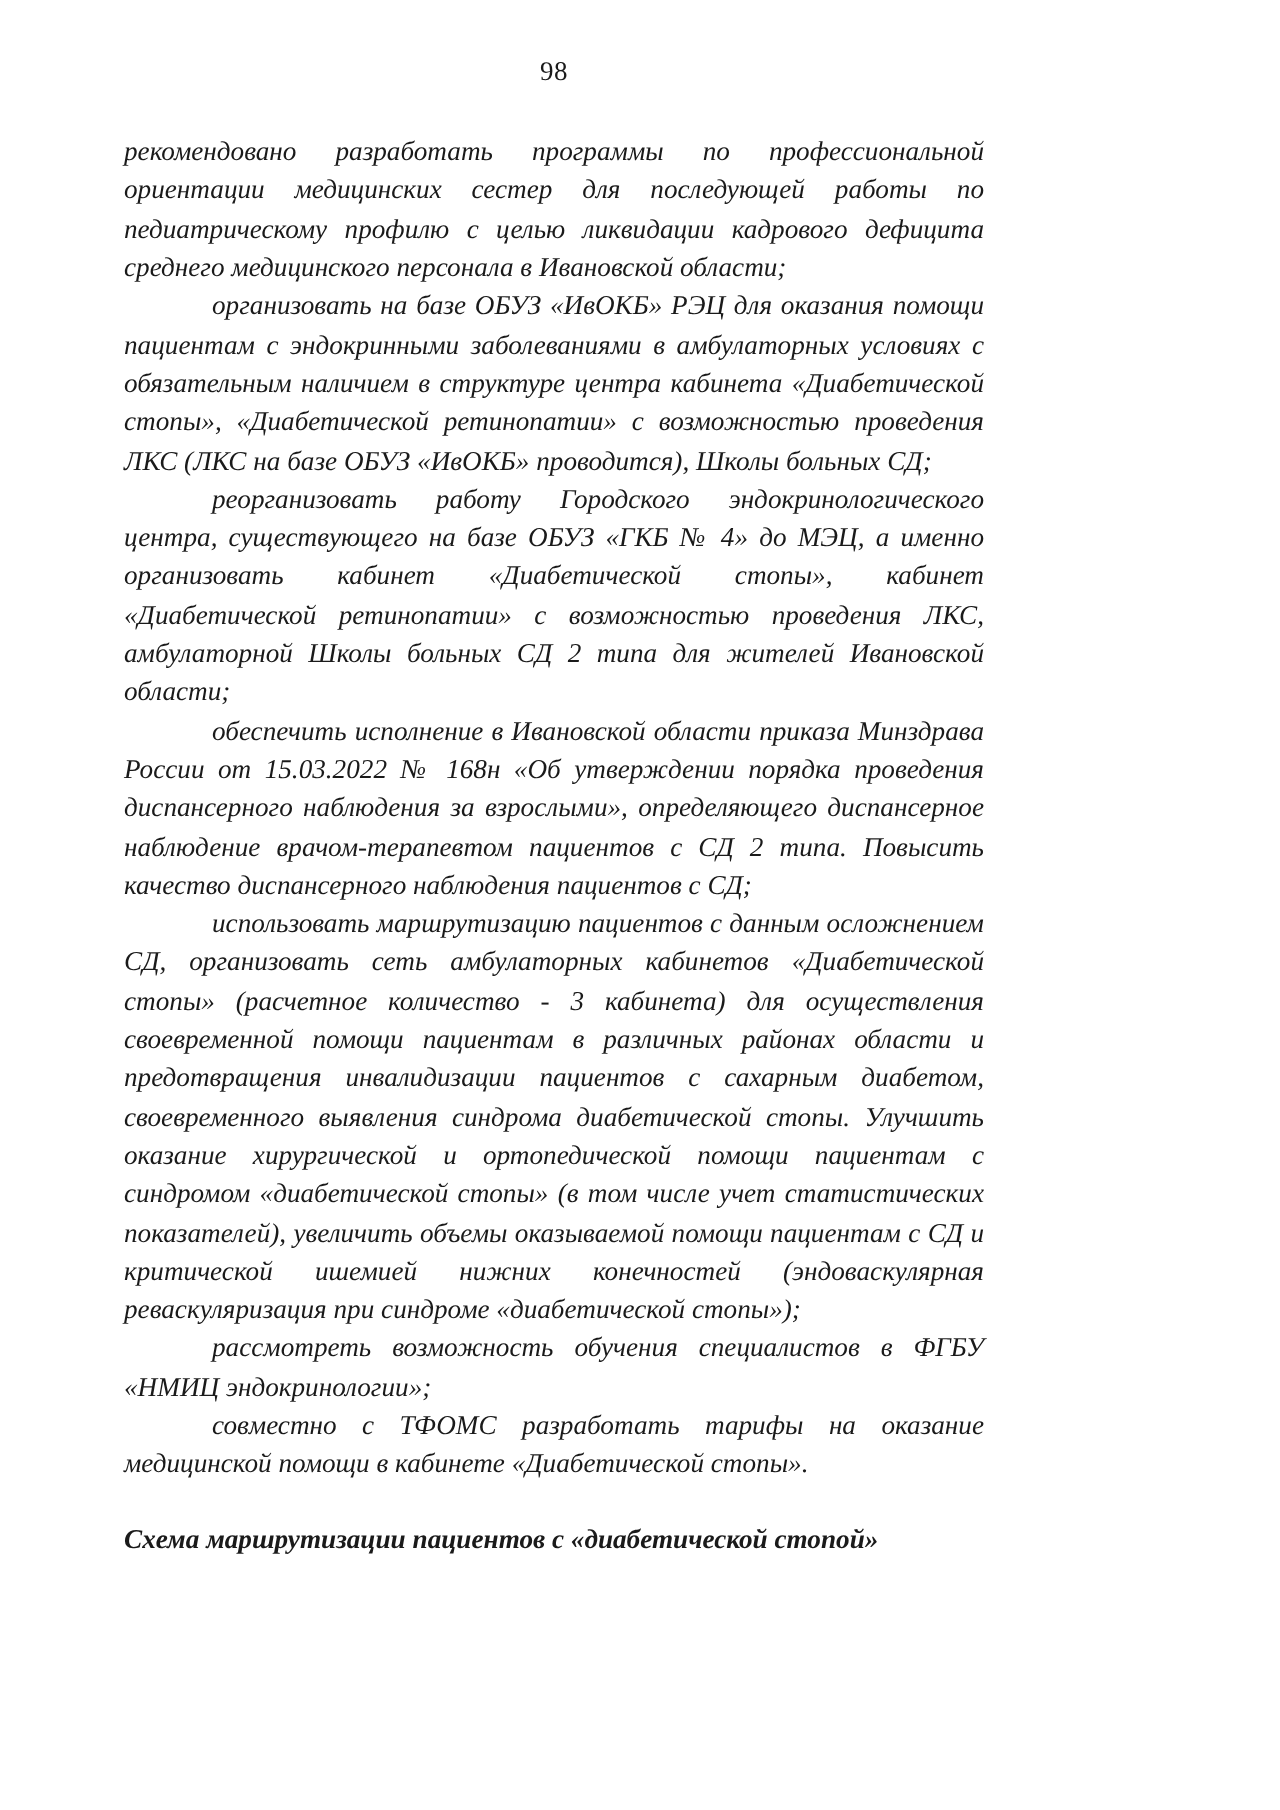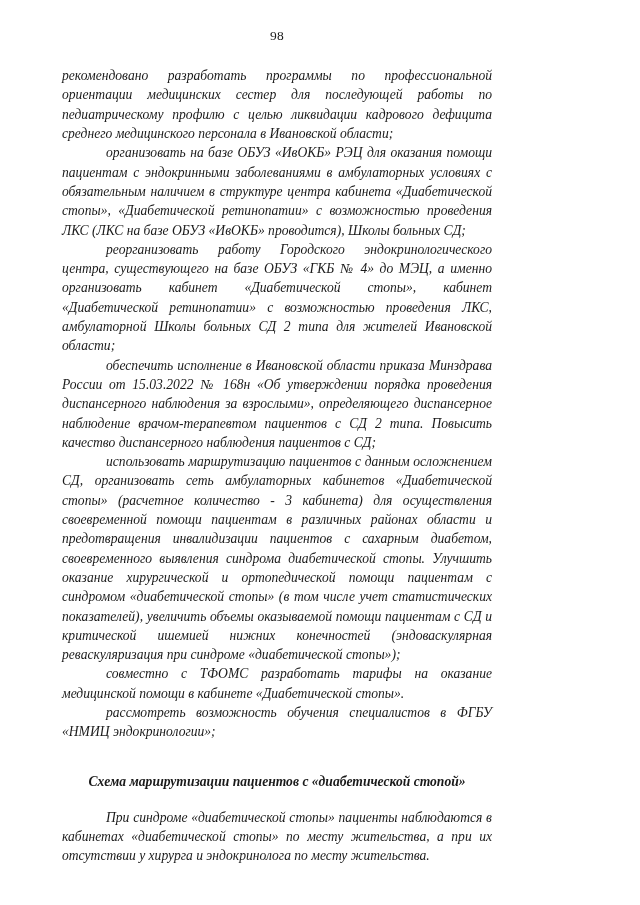--- a/index.html
+++ b/index.html
@@ -38,44 +38,42 @@
   }
   .para {
     margin: 0;
     text-indent: 44px;
     text-align: justify;
   }
   .para.no-indent {
     text-indent: 0;
   }
   .section-heading {
-    margin: 30px 0 0 0;
+    margin: 18px 0 0 0;
     font-weight: bold;
-    text-align: center;
     font-size: 13.6px;
     line-height: 1.42;
   }
   .gap-before {
     margin-top: 17px;
   }
 </style>
 </head>
 <body>
 
 <div class="page">
 
   <div class="page-number">98</div>
 
   <div class="body-text">
     <p class="para no-indent">рекомендовано разработать программы по профессиональной ориентации медицинских сестер для последующей работы по педиатрическому профилю с целью ликвидации кадрового дефицита среднего медицинского персонала в Ивановской области;</p>
     <p class="para">организовать на базе ОБУЗ «ИвОКБ» РЭЦ для оказания помощи пациентам с эндокринными заболеваниями в амбулаторных условиях с обязательным наличием в структуре центра кабинета «Диабетической стопы», «Диабетической ретинопатии» с возможностью проведения ЛКС (ЛКС на базе ОБУЗ «ИвОКБ» проводится), Школы больных СД;</p>
     <p class="para">реорганизовать работу Городского эндокринологического центра, существующего на базе ОБУЗ «ГКБ № 4» до МЭЦ, а именно организовать кабинет «Диабетической стопы», кабинет «Диабетической ретинопатии» с возможностью проведения ЛКС, амбулаторной Школы больных СД 2 типа для жителей Ивановской области;</p>
     <p class="para">обеспечить исполнение в Ивановской области приказа Минздрава России от 15.03.2022 № 168н «Об утверждении порядка проведения диспансерного наблюдения за взрослыми», определяющего диспансерное наблюдение врачом-терапевтом пациентов с СД 2 типа. Повысить качество диспансерного наблюдения пациентов с СД;</p>
     <p class="para">использовать маршрутизацию пациентов с данным осложнением СД, организовать сеть амбулаторных кабинетов «Диабетической стопы» (расчетное количество - 3 кабинета) для осуществления своевременной помощи пациентам в различных районах области и предотвращения инвалидизации пациентов с сахарным диабетом, своевременного выявления синдрома диабетической стопы. Улучшить оказание хирургической и ортопедической помощи пациентам с синдромом «диабетической стопы» (в том числе учет статистических показателей), увеличить объемы оказываемой помощи пациентам с СД и критической ишемией нижних конечностей (эндоваскулярная реваскуляризация при синдроме «диабетической стопы»);</p>
+    <p class="para">рассмотреть возможность обучения специалистов в ФГБУ «НМИЦ эндокринологии»;</p>
     <p class="para">совместно с ТФОМС разработать тарифы на оказание медицинской помощи в кабинете «Диабетической стопы».</p>
-    <p class="para">рассмотреть возможность обучения специалистов в ФГБУ «НМИЦ эндокринологии»;</p>
 
     <p class="section-heading">Схема маршрутизации пациентов с «диабетической стопой»</p>
 
-    <p class="para gap-before">При синдроме «диабетической стопы» пациенты наблюдаются в кабинетах «диабетической стопы» по месту жительства, а при их отсутствии у хирурга и эндокринолога по месту жительства.</p>
   </div>
 
 </div>
 
 </body></html>

